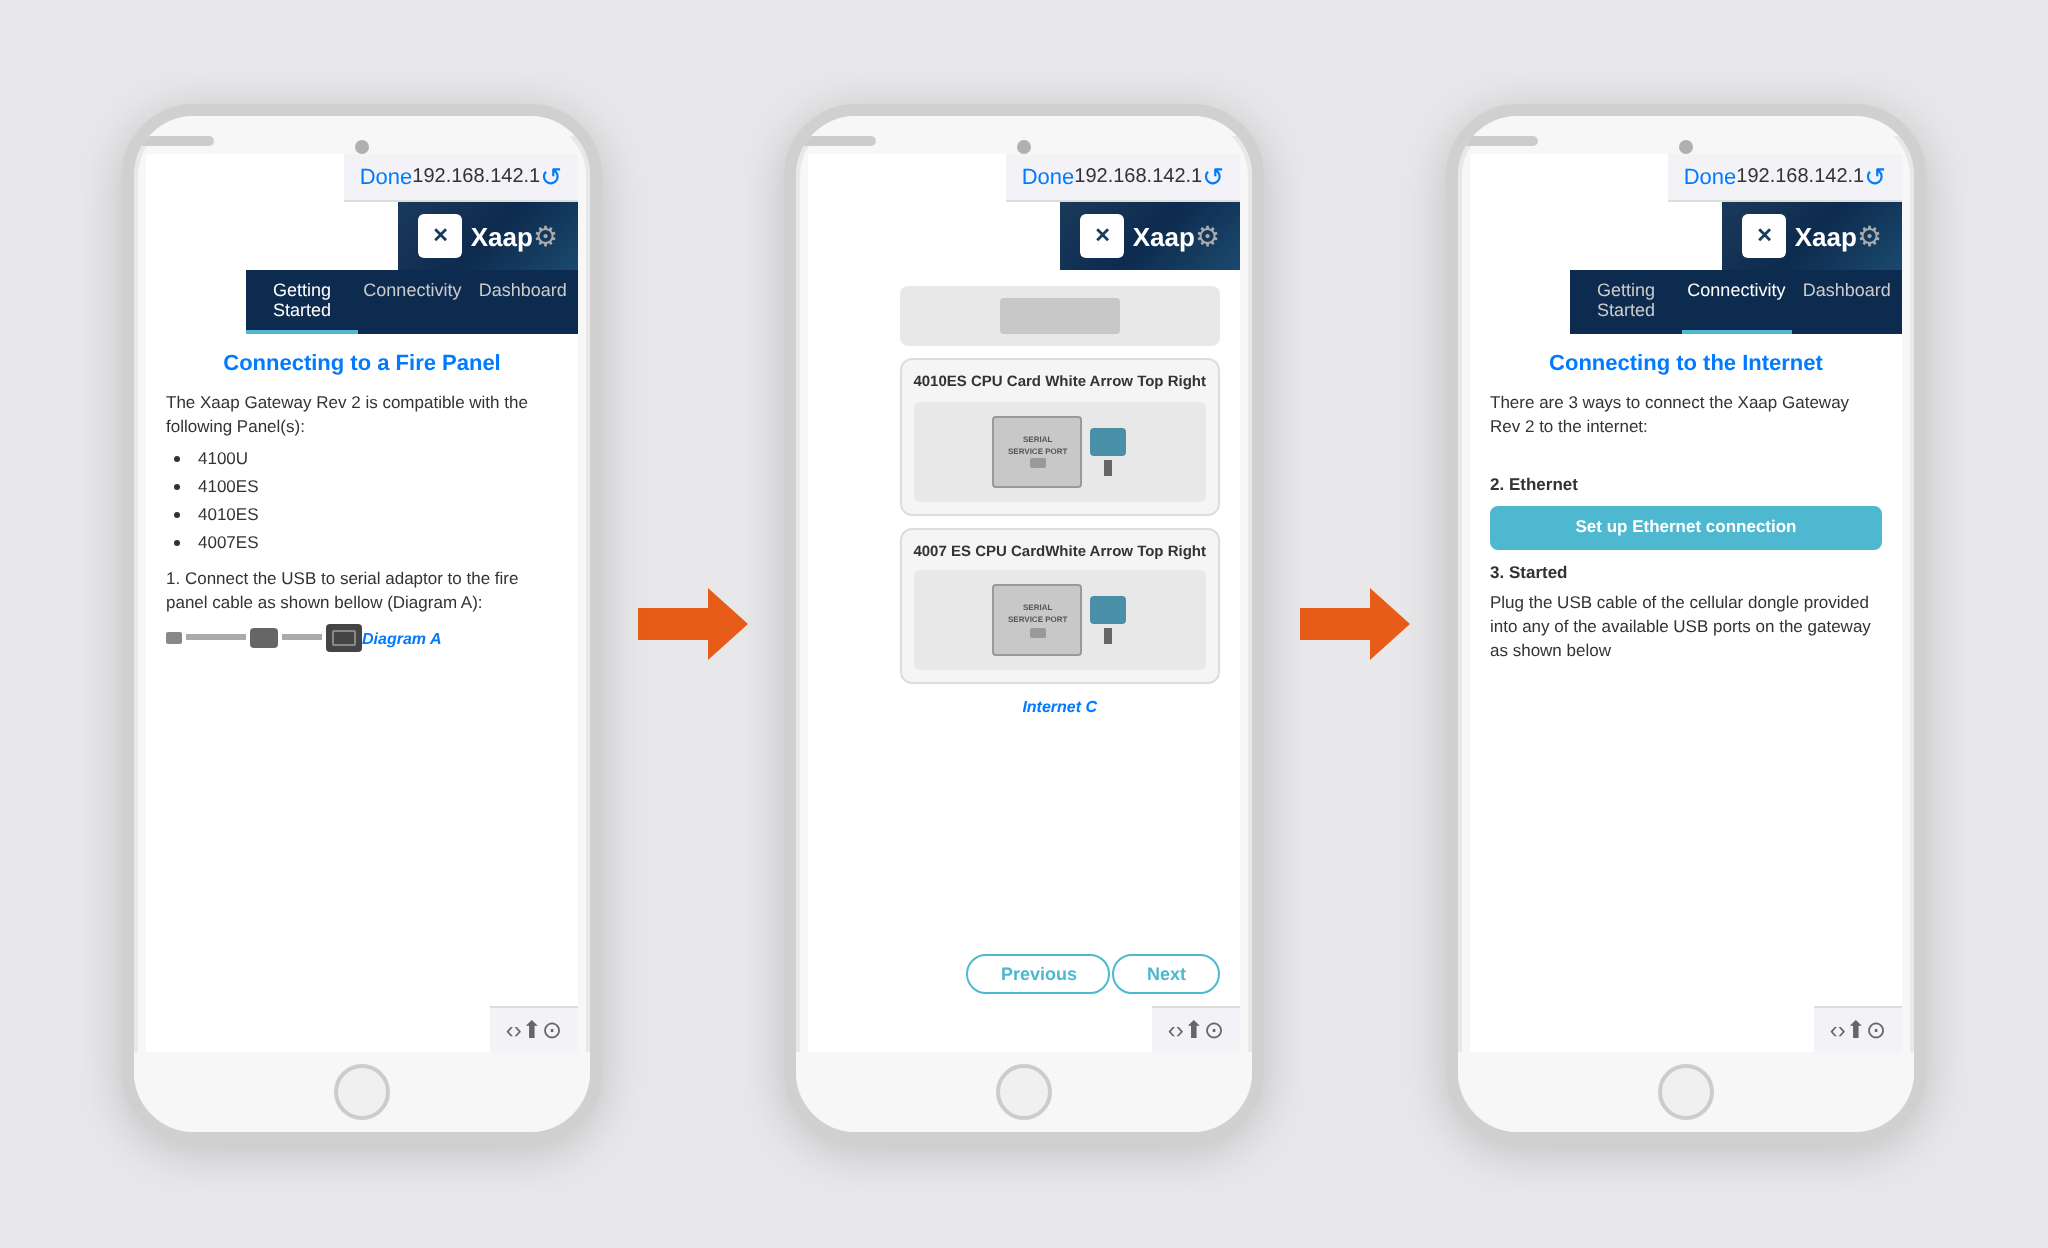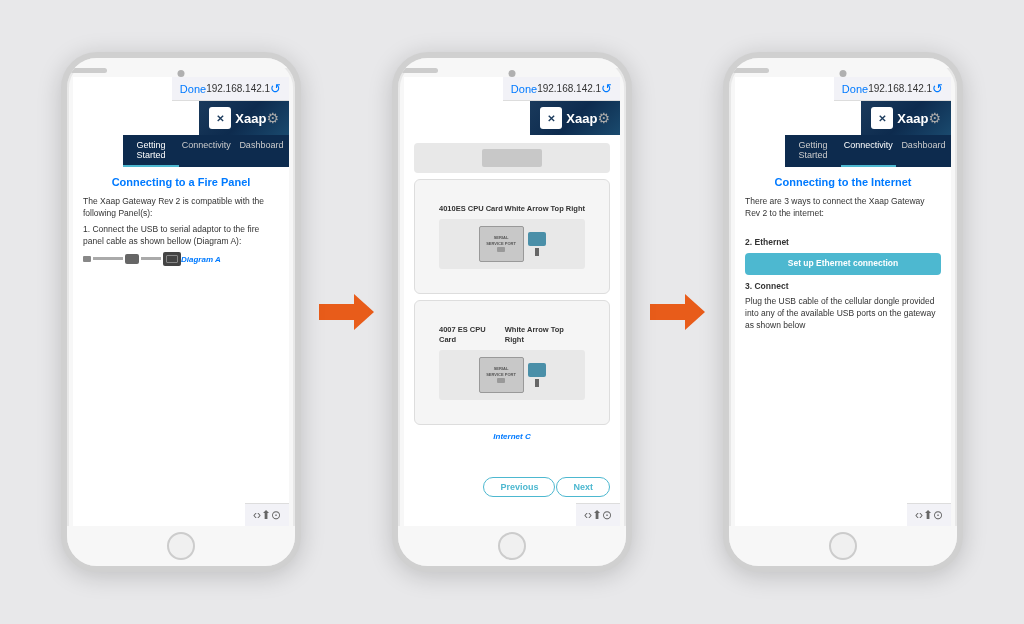--- a/index.html
+++ b/index.html
@@ -208,21 +208,21 @@
       font-size: 8px;
       font-style: italic;
       font-weight: 600;
     }
 
     
     .diagram-card {
       background: #f5f5f5;
       border: 1px solid #ddd;
       border-radius: 6px;
-      padding: 24px;
+      padding: 6px;
       margin-bottom: 6px;
       font-size: 8px;
     }
 
     .diagram-card-header {
       display: flex;
       justify-content: space-between;
       font-size: 7.5px;
       font-weight: 600;
       color: #333;
@@ -362,20 +362,26 @@
         <span class="gear-icon">⚙</span>
       </div>
       <div class="app-nav">
         <div class="nav-tab active">Getting Started</div>
         <div class="nav-tab">Connectivity</div>
         <div class="nav-tab">Dashboard</div>
       </div>
       <div class="content">
         <div class="content-title">Connecting to a Fire Panel</div>
         <p>The Xaap Gateway Rev 2 is compatible with the following Panel(s):</p>
+        <ul class="bullet-list">
+          <li>4100U</li>
+          <li>4100ES</li>
+          <li>4010ES</li>
+          <li>4007ES</li>
+        </ul>
         <p>1.  Connect the USB to serial adaptor to the fire panel cable as shown bellow (Diagram A):</p>
         <div class="diagram">
           <div class="diagram-cable">
             <div style="width:8px;height:6px;background:#888;border-radius:1px;"></div>
             <div style="width:30px;height:3px;background:#aaa;"></div>
             <div style="width:14px;height:10px;background:#666;border-radius:2px;"></div>
             <div style="width:20px;height:3px;background:#aaa;"></div>
             <div style="width:18px;height:14px;background:#444;border-radius:2px;display:flex;align-items:center;justify-content:center;">
               <div style="width:12px;height:8px;border:1px solid #888;border-radius:1px;"></div>
             </div>
@@ -510,21 +516,21 @@
       </div>
       <div class="content">
         <div class="content-title">Connecting to the Internet</div>
         <p>There are 3 ways to connect the Xaap Gateway Rev 2 to the internet:</p>
         <br>
         <div>
           <p style="font-weight:600;font-size:8.5px;"><span>2.</span> <span>Ethernet</span></p>
           <div class="wifi-button">Set up Ethernet connection</div>
         </div>
         <div>
-          <p style="font-weight:600;font-size:8.5px;"><span>3.</span> <span>Connect</span></p>
+          <p style="font-weight:600;font-size:8.5px;"><span>3.</span> <span>Started</span></p>
           <p>Plug the USB cable of the cellular dongle provided into any of the available USB ports on the gateway as shown below</p>
         </div>
       </div>
       <div class="phone-bottom-bar">
         <span class="bottom-icon">‹</span>
         <span class="bottom-icon">›</span>
         <span class="bottom-icon">⬆</span>
         <span class="bottom-icon">⊙</span>
       </div>
     </div>

